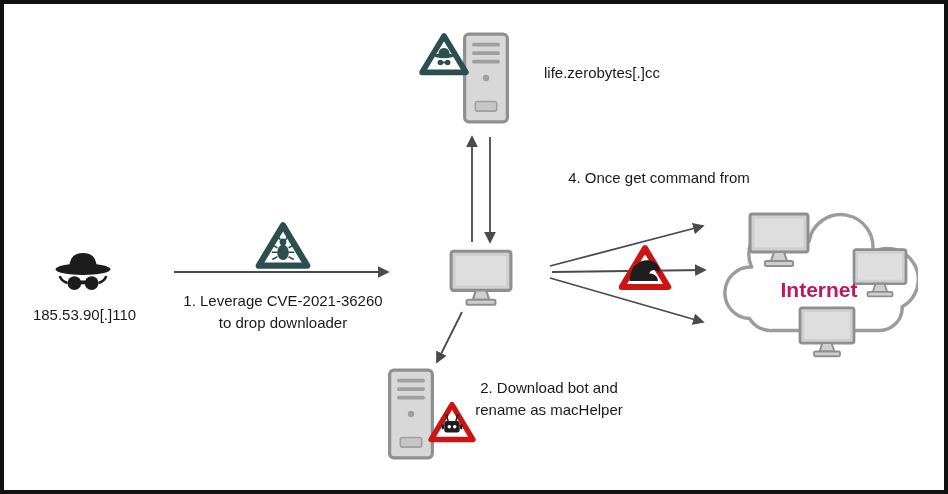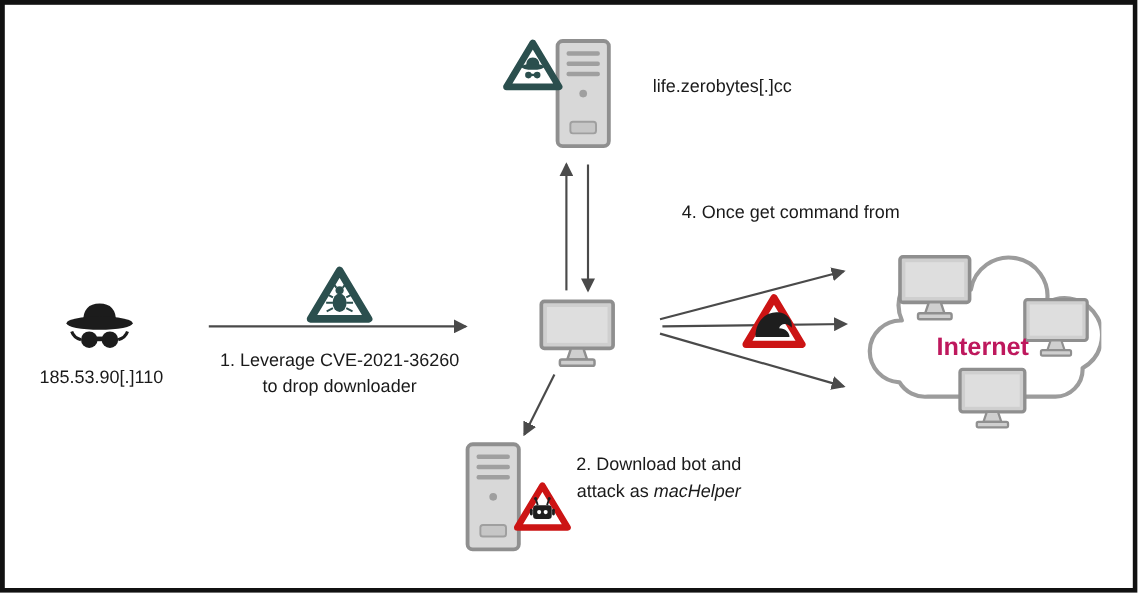--- a/index.html
+++ b/index.html
@@ -3,21 +3,21 @@
 <meta charset="utf-8">
 <style>
   * { margin:0; padding:0; box-sizing:border-box; }
   html,body { background:#ffffff; }
   body { font-family:"Liberation Sans", sans-serif; }
   .frame { position:relative; width:948px; height:494px; background:#ffffff; border:4px solid #111111; overflow:hidden; }
   .abs { position:absolute; }
   .label { position:absolute; color:#1a1a1a; font-size:15px; line-height:22px; text-align:center; white-space:nowrap; }
   .label.left { text-align:left; }
   .internet-label { color:#be185d; font-weight:bold; font-size:21px; line-height:24px; }
-  .italic { font-style:italic; }
+  .italic { }
   svg { display:block; }
   .symdefs { position:absolute; width:0; height:0; overflow:hidden; }
 </style>
 </head>
 <body>
 
 <svg class="symdefs" aria-hidden="true">
   <defs>
     <marker id="arrowhead" viewBox="0 0 10 10" refX="8.5" refY="5" markerWidth="6.5" markerHeight="6.5" orient="auto">
       <path d="M0 0 L10 5 L0 10 Z" fill="#4a4a4a"></path>
@@ -125,21 +125,21 @@
       <use href="#sym-server"></use>
     </svg>
   <svg class="abs" style="left:414px; top:27px;" width="52" height="47" viewBox="0 0 64 58">
       <use href="#sym-tri-spy"></use>
     </svg>
   <div class="label left" style="left:540px; top:58px; width:220px;">life.zerobytes[.]cc</div>
 
 
   <div class="label" style="left:450px; top:338px; width:190px;margin-top:35px;">
     <div>2. Download bot and</div>
-    <div><span>attack as </span><span class="italic">macHelper</span></div>
+    <div><span>rename as </span><span class="italic">macHelper</span></div>
   </div>
   <svg class="abs" style="left:381px; top:363px;" width="52" height="94" viewBox="0 0 46 88">
       <use href="#sym-server"></use>
     </svg>
   <svg class="abs" style="left:423px; top:396px;" width="50" height="45" viewBox="0 0 64 58">
       <use href="#sym-tri-bot"></use>
     </svg>
 
   <div class="label" style="left:540px; top:163px; width:230px;text-align:center;">
     <div>4. Once get command from</div>

